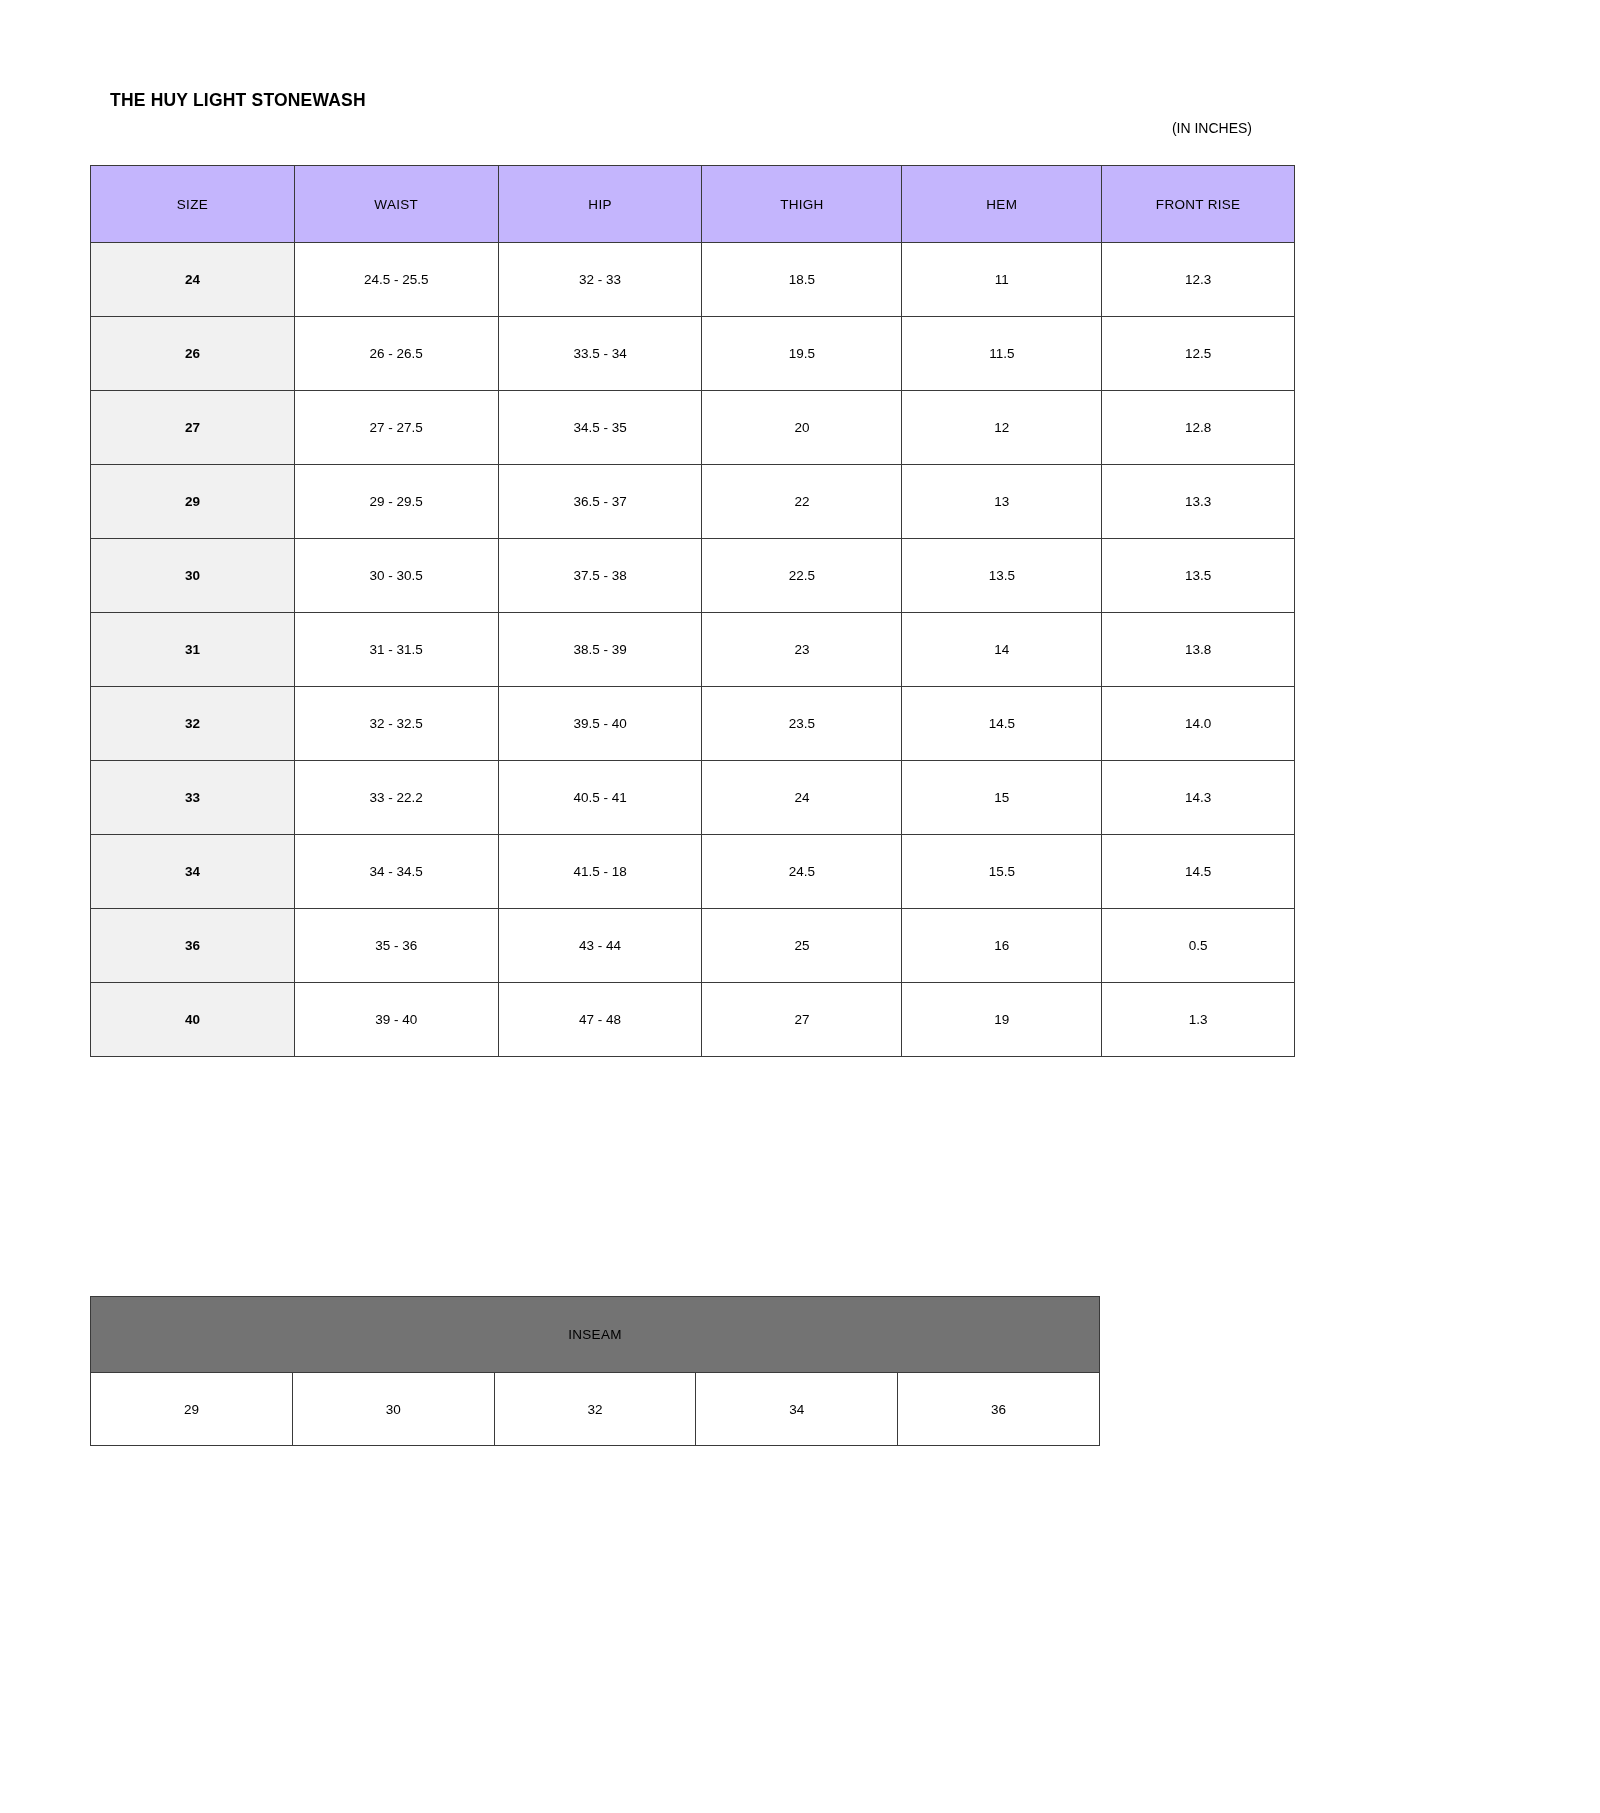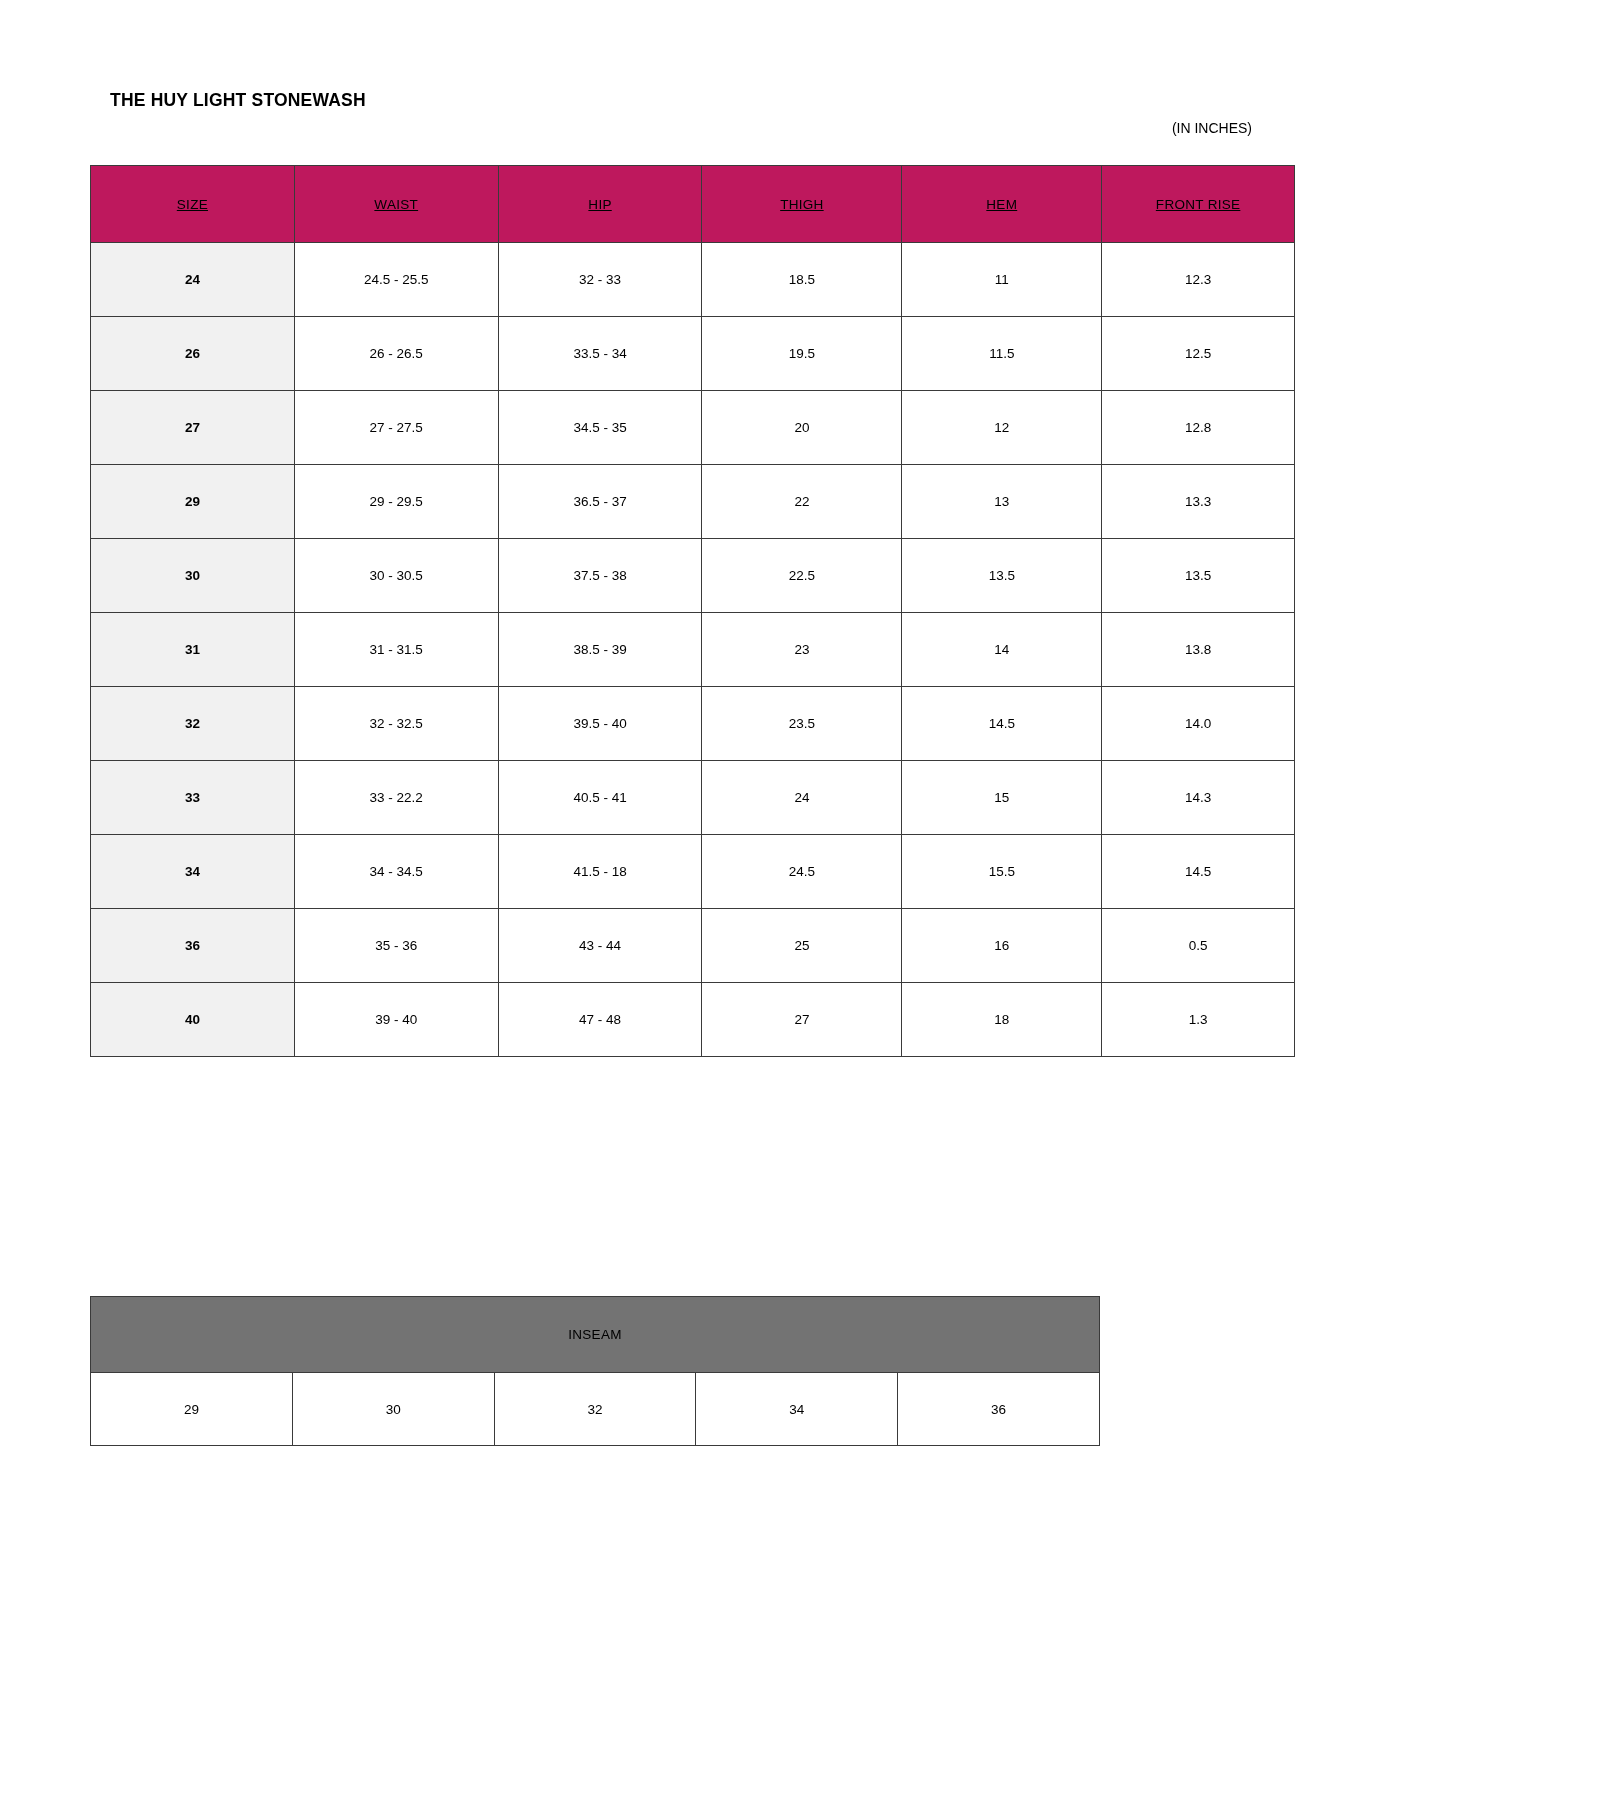--- a/index.html
+++ b/index.html
@@ -59,24 +59,23 @@
   table.grid th,
   table.grid td {
     border: 1px solid #3a3a3a;
     text-align: center;
     vertical-align: middle;
     font-size: 13.5px;
     font-weight: normal;
     padding: 0;
   }
   table.grid thead th {
-    background: #be185d;
+    background: #c4b5fd;
     height: 76px;
     letter-spacing: 0.3px;
-    text-decoration: underline;
   }
   table.grid tbody td {
     height: 73px;
     background: #ffffff;
   }
   table.grid tbody td.size-cell {
     background: #f1f1f1;
     font-weight: bold;
   }
 
@@ -228,21 +227,21 @@
           <td>43 - 44</td>
           <td>25</td>
           <td>16</td>
           <td>0.5</td>
         </tr>
         <tr>
           <td class="size-cell">40</td>
           <td>39 - 40</td>
           <td>47 - 48</td>
           <td>27</td>
-          <td>18</td>
+          <td>19</td>
           <td>1.3</td>
         </tr>
       </tbody>
     </table>
   </div>
 
   <div class="inseam-wrap">
     <table class="inseam">
       <thead>
         <tr>

